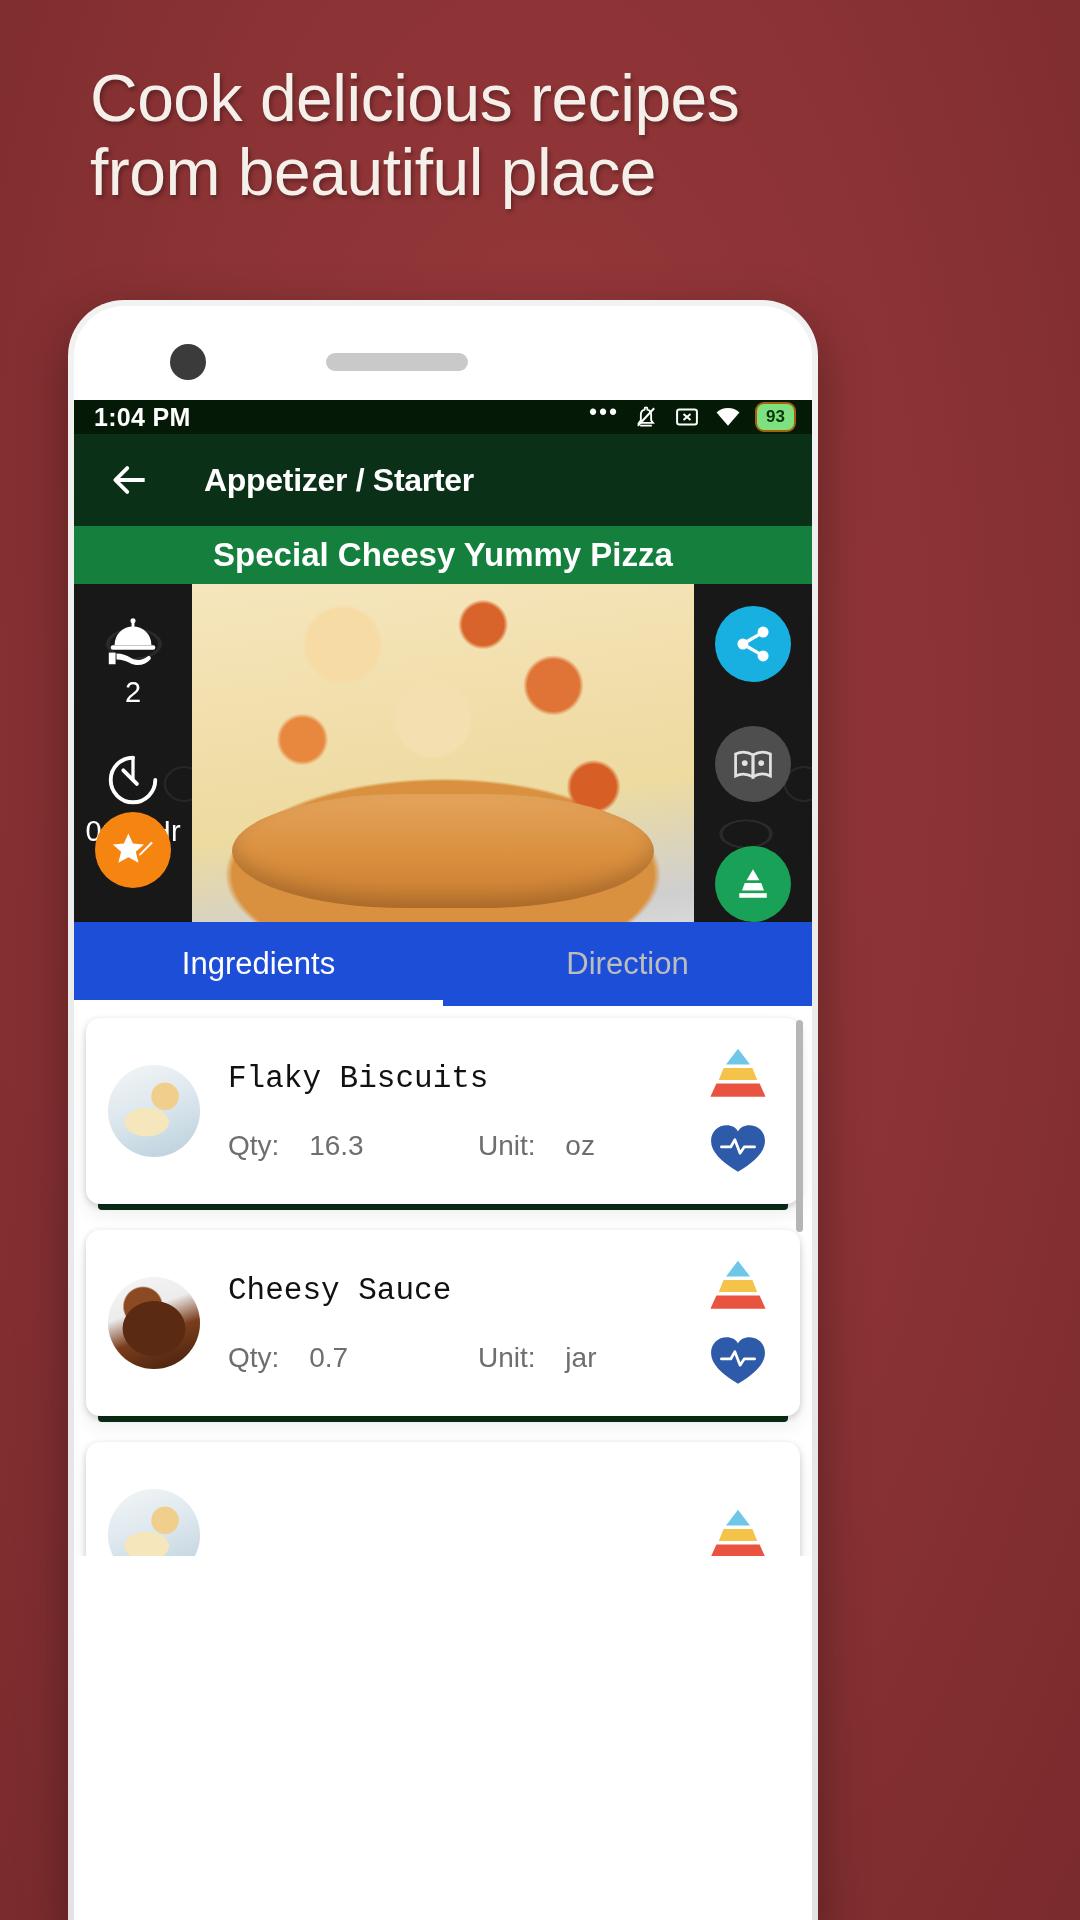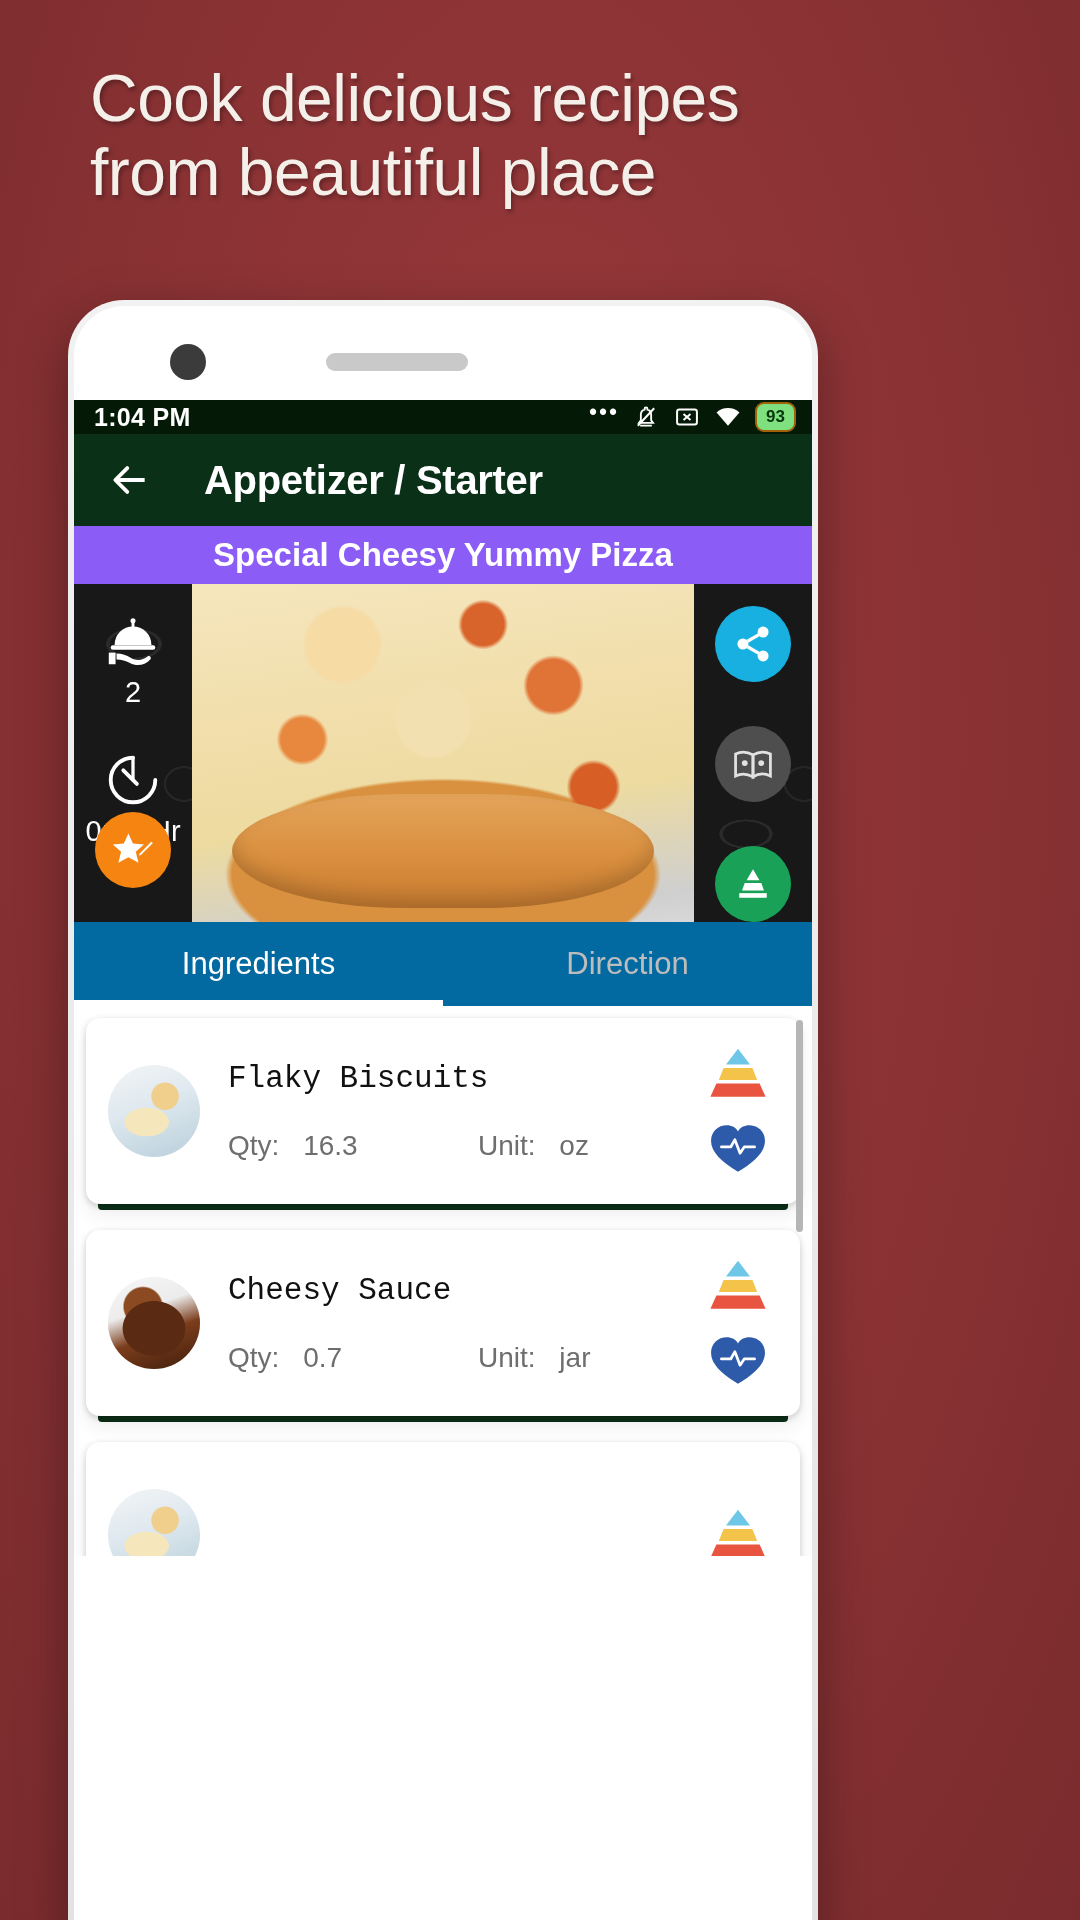--- a/index.html
+++ b/index.html
@@ -81,27 +81,27 @@
   }
 
   
   .appbar {
     height: 92px; background: #0b3018;
     display: flex; align-items: center;
     padding-left: 34px;
   }
   .back-arrow { width: 44px; height: 44px; flex: none; }
   .appbar-title {
-    color: #ffffff; font-size: 40px; font-weight: bold;
+    color: #ffffff; font-size: 32px; font-weight: bold;
     margin-left: 52px; letter-spacing: -.3px;
   }
 
   
   .recipe-title-bar {
-    height: 58px; background: #8b5cf6;
+    height: 58px; background: #15803d;
     display: flex; align-items: center; justify-content: center;
   }
   .recipe-title { color: #fff; font-size: 33px; font-weight: bold; }
 
   
   .hero {
     position: relative; height: 338px;
     background: #1b1b1b;
     display: flex;
   }
@@ -151,21 +151,21 @@
     position: absolute;
   }
   .fab svg { width: 44px; height: 44px; }
   .fab-fav   { background:#f58410; left: 21px; top: 228px; }
   .fab-share { background:#18b0e0; right: 21px; top: 22px; }
   .fab-read  { background:#4e4e4e; right: 21px; top: 142px; }
   .fab-pyr   { background:#19a257; right: 21px; top: 262px; }
 
   
   .tabs {
-    height: 84px; background: #0369a1;
+    height: 84px; background: #1d4ed8;
     display: flex;
   }
   .tab {
     flex: 1; display: flex; align-items: center; justify-content: center;
     color: #ffffff; font-size: 31px; position: relative;
   }
   .tab.inactive { color: #bdbdbd; }
   .tab.active::after {
     content: ""; position: absolute; bottom: 0; left: 0; right: 0;
     height: 6px; background: #ffffff;
@@ -206,21 +206,21 @@
   .thumb-sauce {
     background:
       radial-gradient(ellipse 48% 42% at 50% 56%, #5a2a12 0 70%, transparent 72%),
       radial-gradient(circle at 38% 32%, #8b4a22 0 22%, transparent 24%),
       linear-gradient(160deg,#f7f7f7 0%,#ececec 36%,#7b3d1c 60%,#3f1d0b 100%);
   }
   .ing-body { flex: 1; margin-left: 28px; }
   .ing-name { font-size: 31px; color: #111; margin-bottom: 34px; font-family: Liberation Mono, monospace; }
   .ing-meta { display: flex; font-size: 28px; color: #6e6e6e; }
   .ing-qty { width: 250px; }
-  .ing-qty .v, .ing-unit .v { margin-left: 16px; }
+  .ing-qty .v, .ing-unit .v { margin-left: 22px; }
   .ing-icons { width: 92px; flex: none; display: flex; flex-direction: column; align-items: center; gap: 18px; }
   .ing-icons svg { width: 72px; height: 56px; display:block; }
 
   .scrollbar {
     position: absolute; right: 9px; top: 14px;
     width: 7px; height: 212px; border-radius: 4px;
     background: #b6b6b6;
   }
 </style>
 </head>

